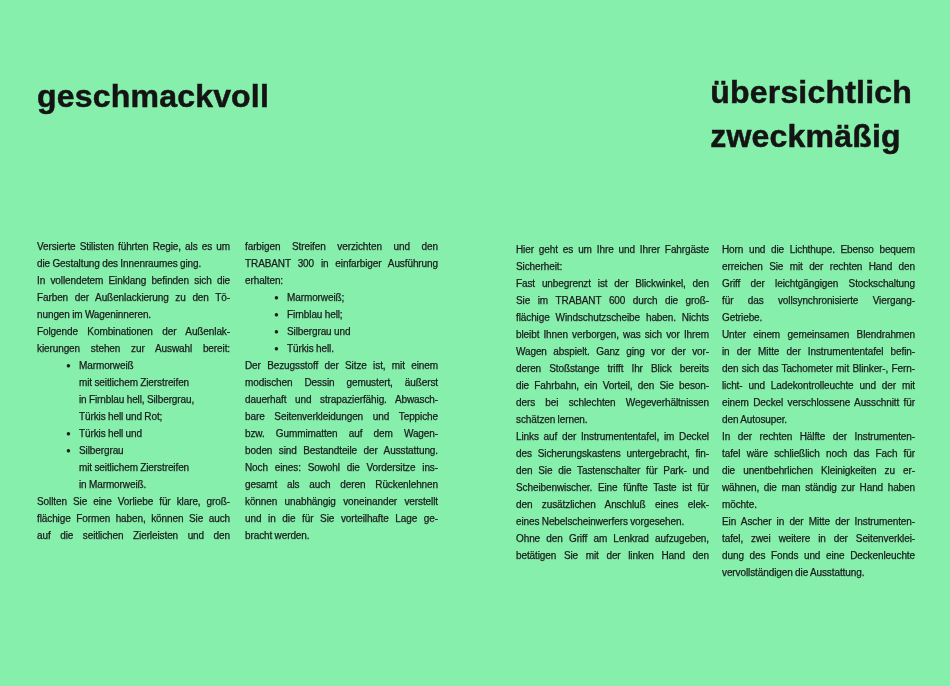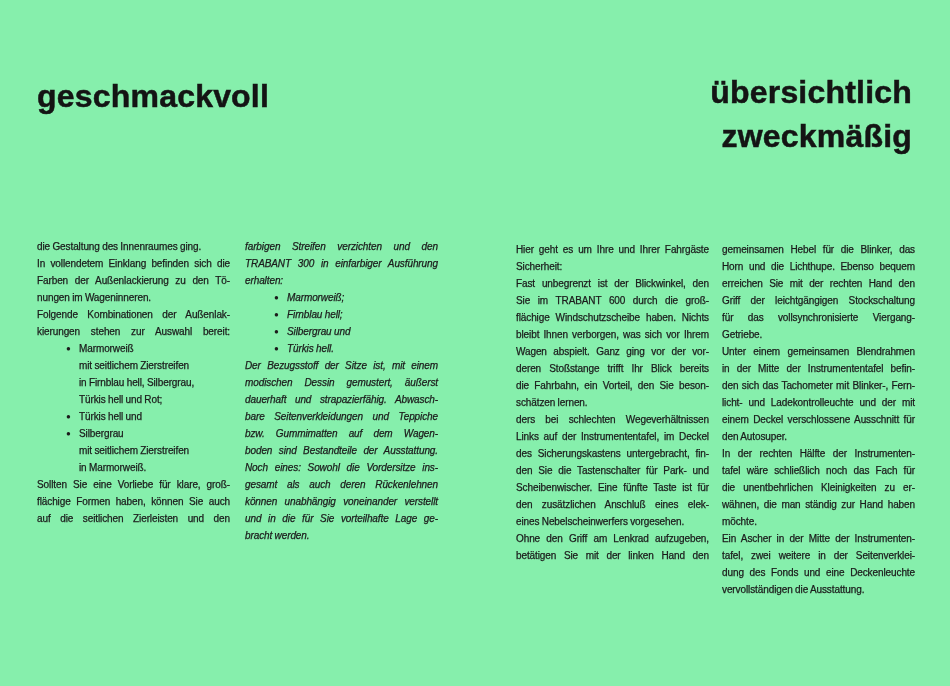--- a/index.html
+++ b/index.html
@@ -12,24 +12,24 @@
     overflow:hidden;
   }
   .heading {
     font-weight:bold;
     font-size:32px;
     letter-spacing:0.2px;
     color:#141414;
     -webkit-text-stroke:0.5px #141414;
   }
   .h-left  { position:absolute; left:37px; top:78px; }
-  .h-right { position:absolute; right:38px; top:70px; text-align:right; line-height:44px; }
+  .h-right { position:absolute; right:38px; top:70px; text-align:left; line-height:44px; }
   .col { position:absolute; width:193px; }
   #col1 { left:37px;  top:238px; }
-  #col2 { left:245px; top:238px;font-style:italic; }
+  #col2 { left:245px; top:238px; }
   #col3 { left:516px; top:241px; }
   #col4 { left:722px; top:241px; }
   .line {
     position:relative;
     height:17px; line-height:17px;
     font-size:10px;
     letter-spacing:-0.1px;
     word-spacing:-0.3px;
     white-space:nowrap;
     -webkit-text-stroke:0.25px #1b1b1b;
@@ -48,20 +48,21 @@
 <div class="canvas">
 
   <div class="heading h-left">geschmackvoll</div>
 
   <div class="heading h-right">
     <div>übersichtlich</div>
     <div>zweckmäßig</div>
   </div>
 
   <div class="col" id="col1">
+      <div class="line j"><span>Versierte Stilisten führten Regie, als es um</span></div>
       <div class="line"><span>die Gestaltung des Innenraumes ging.</span></div>
       <div class="line j"><span>In vollendetem Einklang befinden sich die</span></div>
       <div class="line j"><span>Farben der Außenlackierung zu den Tö-</span></div>
       <div class="line"><span>nungen im Wageninneren.</span></div>
       <div class="line j"><span>Folgende Kombinationen der Außenlak-</span></div>
       <div class="line j"><span>kierungen stehen zur Auswahl bereit:</span></div>
       <div class="line b"><span class="dot">●</span><span>Marmorweiß</span></div>
       <div class="line i"><span>mit seitlichem Zierstreifen</span></div>
       <div class="line i"><span>in Firnblau hell, Silbergrau,</span></div>
       <div class="line i"><span>Türkis hell und Rot;</span></div>
@@ -96,33 +97,32 @@
   <div class="col" id="col3">
       <div class="line j"><span>Hier geht es um Ihre und Ihrer Fahrgäste</span></div>
       <div class="line"><span>Sicherheit:</span></div>
       <div class="line j"><span>Fast unbegrenzt ist der Blickwinkel, den</span></div>
       <div class="line j"><span>Sie im TRABANT 600 durch die groß-</span></div>
       <div class="line j"><span>flächige Windschutzscheibe haben. Nichts</span></div>
       <div class="line j"><span>bleibt Ihnen verborgen, was sich vor Ihrem</span></div>
       <div class="line j"><span>Wagen abspielt. Ganz ging vor der vor-</span></div>
       <div class="line j"><span>deren Stoßstange trifft Ihr Blick bereits</span></div>
       <div class="line j"><span>die Fahrbahn, ein Vorteil, den Sie beson-</span></div>
+      <div class="line j"><span>ders bei schlechten Wegeverhältnissen</span></div>
       <div class="line"><span>schätzen lernen.</span></div>
-      <div class="line j"><span>ders bei schlechten Wegeverhältnissen</span></div>
       <div class="line j"><span>Links auf der Instrumententafel, im Deckel</span></div>
       <div class="line j"><span>des Sicherungskastens untergebracht, fin-</span></div>
       <div class="line j"><span>den Sie die Tastenschalter für Park- und</span></div>
       <div class="line j"><span>Scheibenwischer. Eine fünfte Taste ist für</span></div>
       <div class="line j"><span>den zusätzlichen Anschluß eines elek-</span></div>
       <div class="line"><span>eines Nebelscheinwerfers vorgesehen.</span></div>
       <div class="line j"><span>Ohne den Griff am Lenkrad aufzugeben,</span></div>
       <div class="line j"><span>betätigen Sie mit der linken Hand den</span></div>
     </div>
   <div class="col" id="col4">
-      <div class="line j"><span>gemeinsamen Hebel für die Blinker, das</span></div>
       <div class="line j"><span>Horn und die Lichthupe. Ebenso bequem</span></div>
       <div class="line j"><span>erreichen Sie mit der rechten Hand den</span></div>
       <div class="line j"><span>Griff der leichtgängigen Stockschaltung</span></div>
       <div class="line j"><span>für das vollsynchronisierte Viergang-</span></div>
       <div class="line"><span>Getriebe.</span></div>
       <div class="line j"><span>Unter einem gemeinsamen Blendrahmen</span></div>
       <div class="line j"><span>in der Mitte der Instrumententafel befin-</span></div>
       <div class="line j"><span>den sich das Tachometer mit Blinker-, Fern-</span></div>
       <div class="line j"><span>licht- und Ladekontrolleuchte und der mit</span></div>
       <div class="line j"><span>einem Deckel verschlossene Ausschnitt für</span></div>

